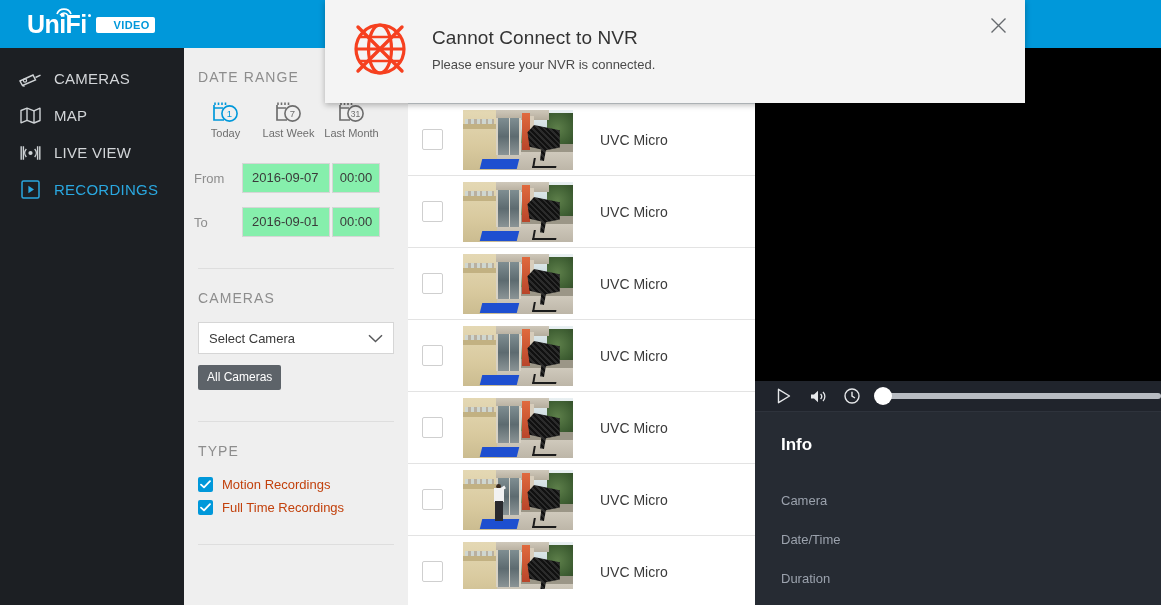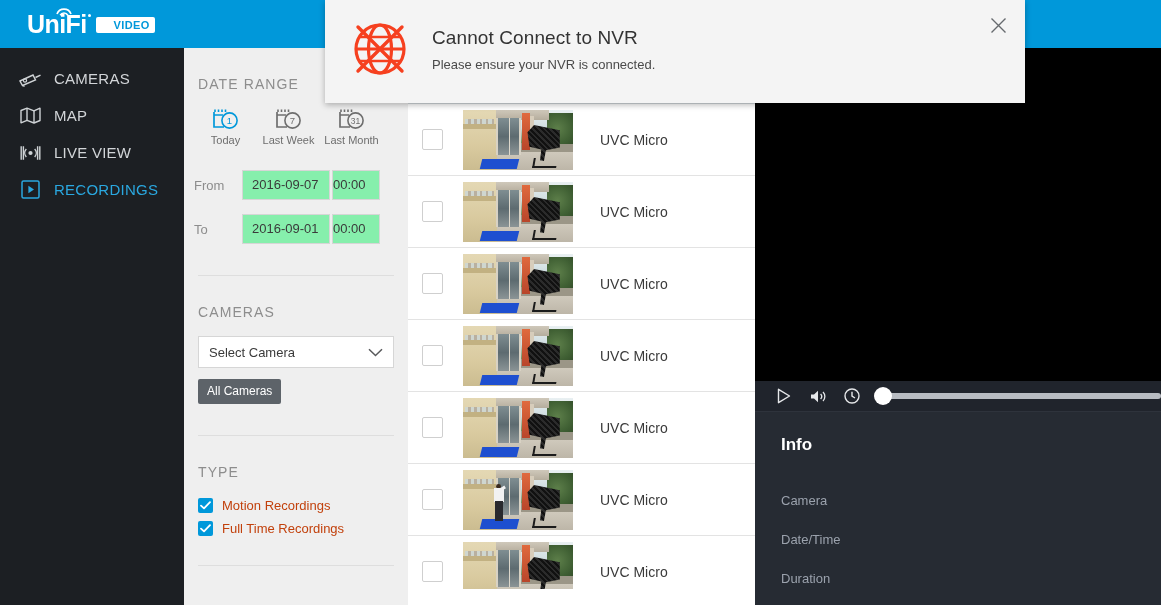--- a/index.html
+++ b/index.html
@@ -57,21 +57,21 @@
   .nav-item.active { color: #2aa8e0; }
   .nav-label { white-space: nowrap; }
 
   
   .filters {
     position: absolute; left: 184px; top: 48px; width: 224px; height: 557px;
     background: #efefef;
   }
   .sec-title {
     color: #8d8d8d; font-size: 14px; letter-spacing: 1.1px;
-    margin: 28px 0 0 14px;
+    margin: 21px 0 0 14px;
   }
   .range-icons {
     display: flex; margin: 14px 0 0 10px; gap: 0px;
   }
   .range-btn {
     width: 63px; display: flex; flex-direction: column;
     align-items: center; cursor: pointer;
   }
   .range-btn .cal { width: 30px; height: 27px; }
   .range-btn .rlabel {
@@ -87,21 +87,21 @@
   .dr-label {
     width: 40px; text-align: left; color: #8d8d8d;
     font-size: 13px; margin-right: 8px;
   }
   .dr-date, .dr-time {
     background: #86efac; border: 1px solid #d6d6d6;
     height: 30px; line-height: 28px; font-size: 13px; color: #3a3a3a;
     padding: 0 9px;
   }
   .dr-date { width: 88px; }
-  .dr-time { width: 48px; margin-left: 2px; padding: 0; }
+  .dr-time { width: 48px; margin-left: 2px; text-align: center; padding: 0; }
 
   .divider {
     height: 1px; background: #dedede; margin: 0 14px;
   }
   .divider.d1 { margin-top: 31px; }
   .divider.d2 { margin-top: 31px; }
   .divider.d3 { margin-top: 29px; }
 
   .select-box {
     margin: 16px 0 0 14px; width: 196px; height: 32px;

